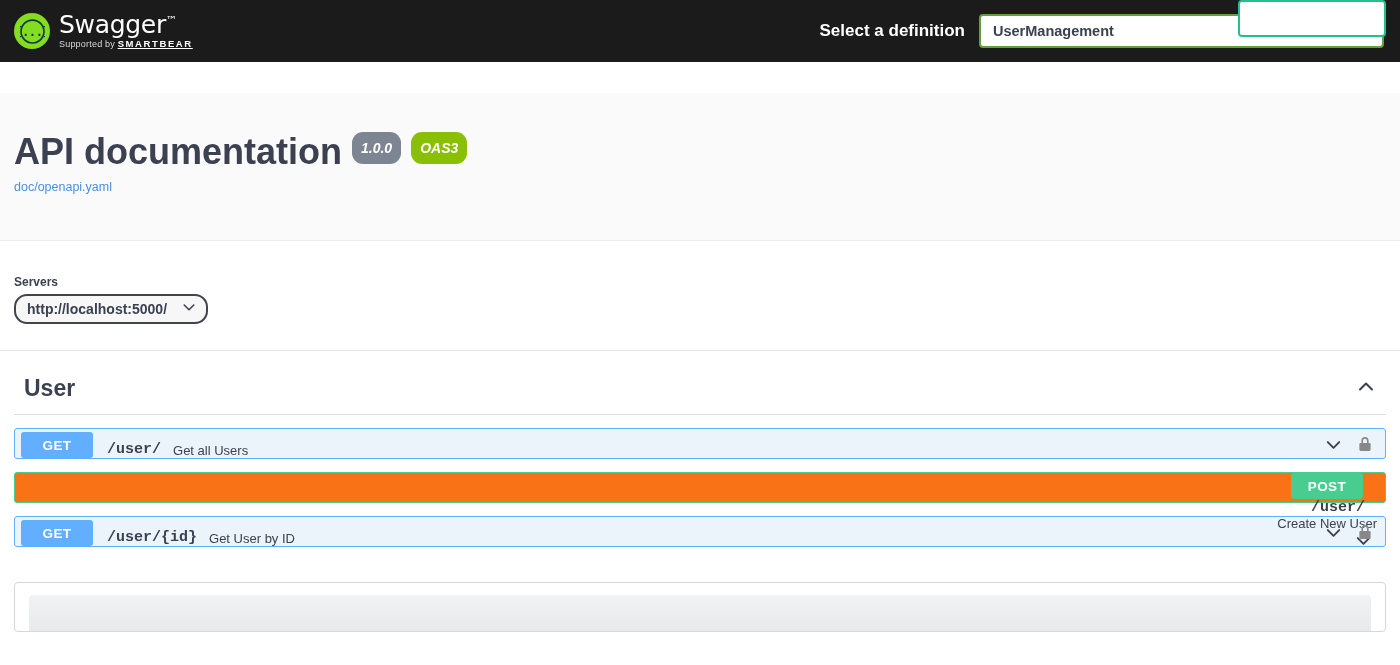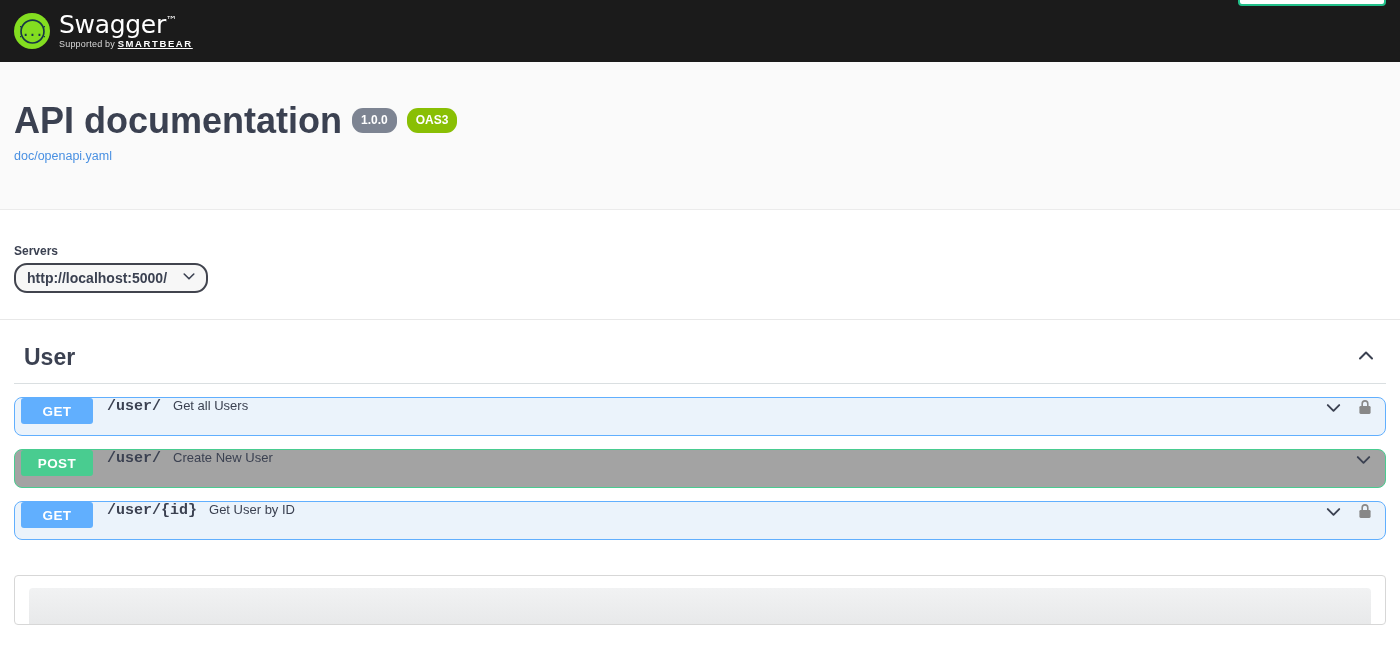--- a/index.html
+++ b/index.html
@@ -63,33 +63,34 @@
   }
 
   .chev { display: inline-block; }
 
   
   .info-block {
     background: #fafafa;
     border-bottom: 1px solid #ebebeb;
     padding: 40px 14px 34px 14px;
     height: 148px;
+    margin-top: 31px;
   }
   .title-row { display: flex; align-items: flex-end; gap: 10px; }
   .api-title {
     font-size: 36px; font-weight: 700; color: #3b4151;
     margin: 0; line-height: 1.05;
     font-family: "Liberation Sans", sans-serif;
   }
   .pill {
     display: inline-flex; align-items: center; justify-content: center;
-    height: 25px; padding: 0 9px;
+    height: 32px; padding: 0 9px;
     border-radius: 11px;
-    color: #fff; font-size: 12px; font-weight: 700;
-    position: relative; top: -7px;
+    color: #fff; font-size: 14px; font-weight: 700;
+    position: relative; top: -7px; font-style: italic;
   }
   .pill-version { background: #7d8492; }
   .pill-oas { background: #89bf04; }
   .doc-link {
     display: inline-block; margin-top: 9px;
     font-size: 12.5px; color: #4990e2; text-decoration: none;
   }
 
   
   .servers-block {
@@ -134,30 +135,30 @@
     padding: 6px 10px 12px 10px;
     border-bottom: 1px solid #dadfe1;
     cursor: pointer;
   }
   .tag-name {
     font-size: 23px; font-weight: 700; color: #3b4151;
     font-family: "Liberation Sans", sans-serif;
   }
 
   .op-row {
-    display: flex; align-items: flex-start;
-    height: 39px;
+    display: flex; align-items: flex-end;
+    height: 31px;
     margin-top: 13px;
-    border-radius: 8px;
+    border-radius: 3px;
     border: 1px solid;
     padding: 0 8px 0 6px;
     cursor: pointer;
   }
   .op-get  { background: #ebf3fb; border-color: #61affe; }
-  .op-post { background: #a3a3a3; border-color: #49cc90; }
+  .op-post { background: #f97316; border-color: #49cc90; flex-direction: column; }
   .verb {
     width: 72px; height: 26px;
     border-radius: 3px;
     display: flex; align-items: center; justify-content: center;
     color: #fff; font-size: 13.5px; font-weight: 700;
     letter-spacing: 0.4px;
     flex: 0 0 auto;
     margin-right: 14px;
   }
   .verb-get  { background: #61affe; }
@@ -212,20 +213,31 @@
       <span class="logo-title">
         <span>Swagger</span><span class="logo-tm">™</span>
       </span>
       <span class="logo-sub">
         <span>Supported by</span>
         <b>SMARTBEAR</b>
       </span>
     </span>
   </a>
 
+  <div class="def-area">
+    <span class="def-label">Select a definition</span>
+    <div class="def-select">
+      <span class="val">UserManagement</span>
+      <span class="chev">
+        <svg width="17" height="17" viewBox="0 0 20 20" aria-hidden="true">
+          <path d="M4 7.5 L10 13.5 L16 7.5" fill="none" stroke="#3b4151" stroke-width="2" stroke-linecap="round" stroke-linejoin="round"></path>
+        </svg>
+      </span>
+    </div>
+  </div>
 </div>
 
 <div class="info-block">
   <div class="title-row">
     <h1 class="api-title">API documentation</h1>
     <span class="pill pill-version">1.0.0</span>
     <span class="pill pill-oas">OAS3</span>
   </div>
   <a class="doc-link">doc/openapi.yaml</a>
 </div>

